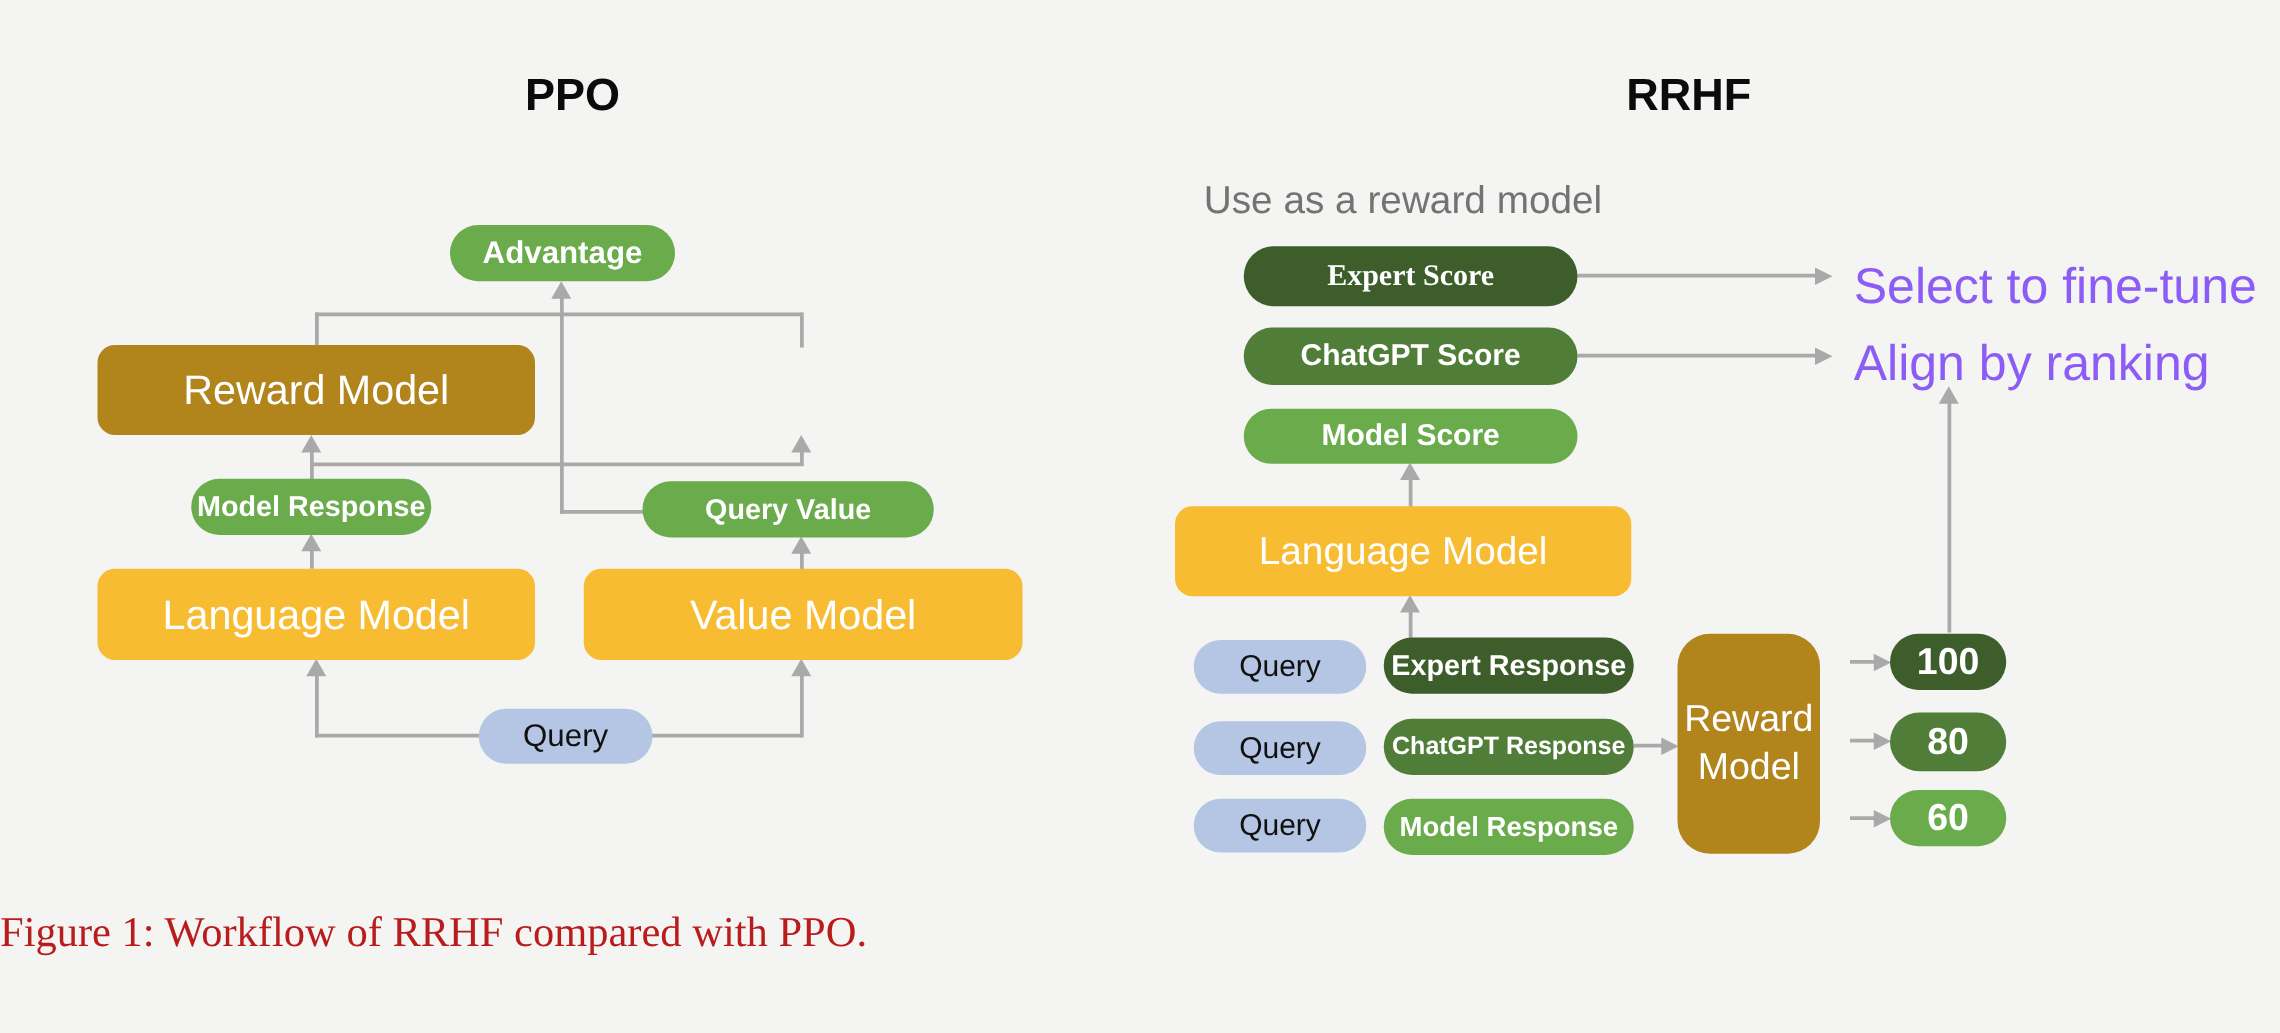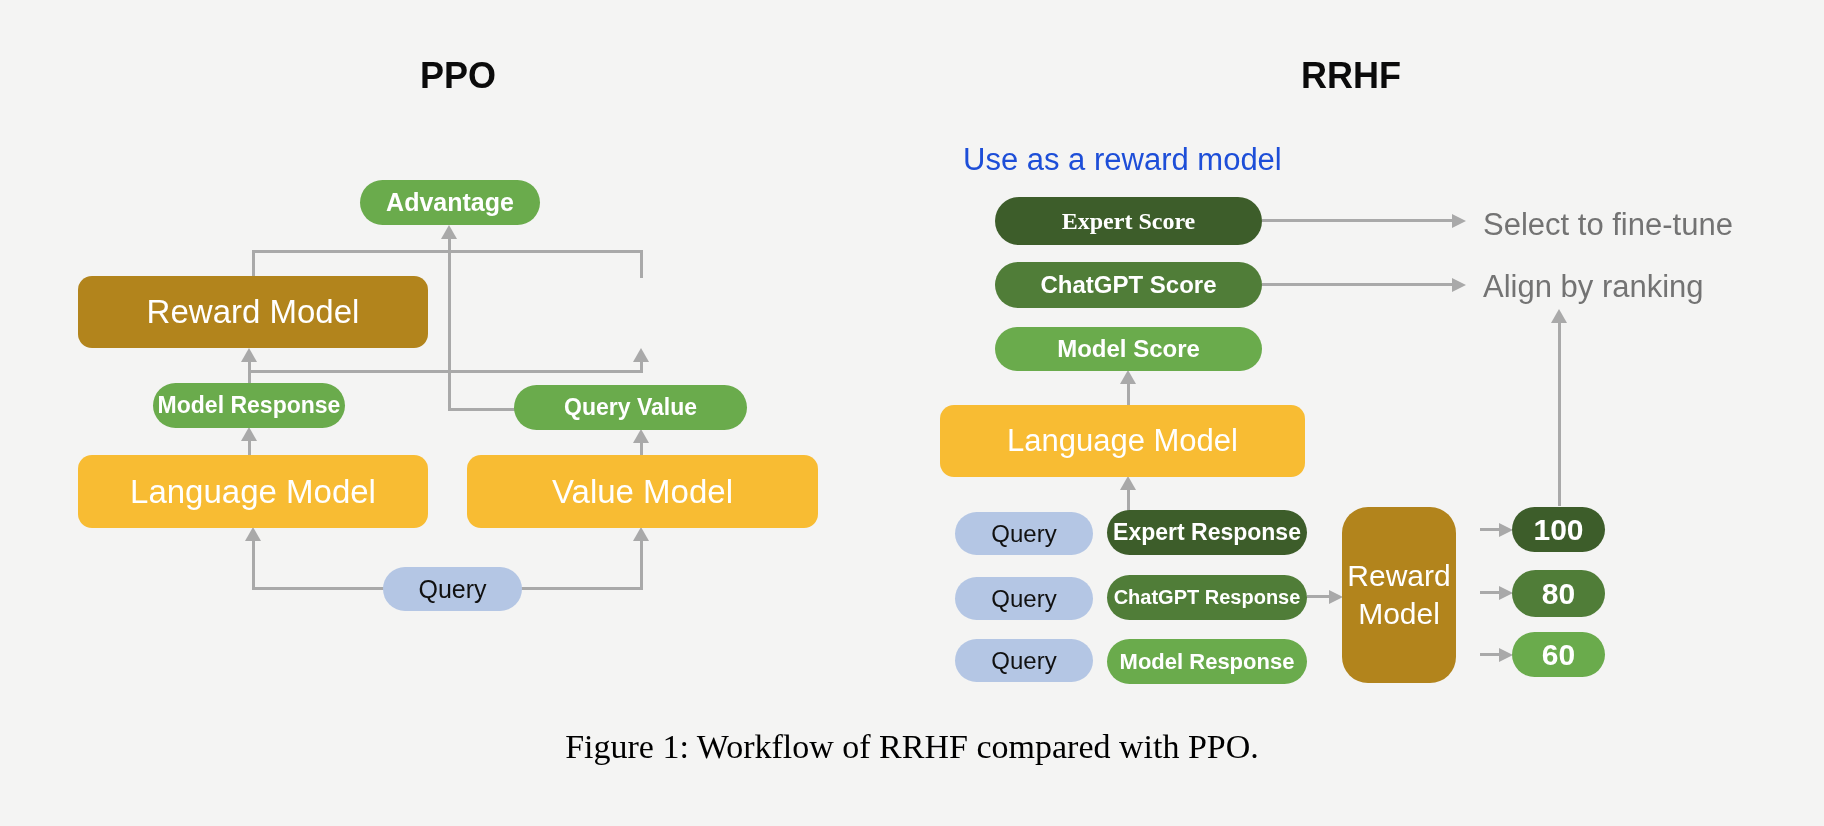--- a/index.html
+++ b/index.html
@@ -1,35 +1,35 @@
 <!DOCTYPE html>
 <html style="--background: #f4f4f3; --gold: #b2841c; --yellow: #f8bc33; --green: #6aab4c; --green_mid: #507d38; --green_dark: #3d5d2a; --blue: #b4c6e4; --arrow: #a9a9a9;"><head>
 <meta charset="utf-8">
 <style>
   html,body{margin:0;padding:0;}
   body{background:var(--background,#f4f4f3);font-family:"Liberation Sans",sans-serif;}
   .canvas{position:relative;width:1824px;height:826px;background:var(--background,#f4f4f3);overflow:hidden;margin:0 auto;padding-left:36px;}
   .abs{position:absolute;box-sizing:border-box;}
   .title{font-weight:bold;font-size:36px;color:#0b0b0b;text-align:center;line-height:40px;}
-  .note{font-size:31px;color:#1d4ed8;white-space:nowrap;}
-  .sidelabel{font-size:31px;color:#737373;white-space:nowrap;}
+  .note{font-size:31px;color:#737373;white-space:nowrap;}
+  .sidelabel{font-size:40px;color:#8b5cf6;white-space:nowrap;}
   .box,.pill{display:flex;align-items:center;justify-content:center;color:#fff;text-align:center;}
   .box{border-radius:14px;font-size:33px;font-weight:400;}
   .pill{border-radius:999px;font-weight:700;}
   .gold{background:var(--gold,#b2841c);}
   .yellow{background:var(--yellow,#f8bc33);}
   .green{background:var(--green,#6aab4c);}
   .green-mid{background:var(--green_mid,#507d38);}
   .green-dark{background:var(--green_dark,#3d5d2a);}
   .blue{background:var(--blue,#b4c6e4);color:#111;font-weight:400;}
   .hline{background:var(--arrow,#a9a9a9);height:3px;}
   .vline{background:var(--arrow,#a9a9a9);width:3px;}
   .ah-up{width:0;height:0;border-left:8px solid transparent;border-right:8px solid transparent;border-bottom:14px solid var(--arrow,#a9a9a9);}
   .ah-right{width:0;height:0;border-top:7px solid transparent;border-bottom:7px solid transparent;border-left:14px solid var(--arrow,#a9a9a9);}
-  .caption{font-family:"Liberation Serif",serif;font-size:34px;color:#000000;text-align:center;}
+  .caption{font-family:"Liberation Serif",serif;font-size:34px;color:#b91c1c;}
   .rm2{flex-direction:column;line-height:38px;border-radius:26px;font-size:30px;}
 </style>
 </head>
 <body>
 
 <div class="canvas">
 
   <div class="abs title" style="left:358px;top:56px;width:200px;">PPO</div>
 
   <div class="abs hline" style="left:252px;top:250px;width:390px;"></div>

